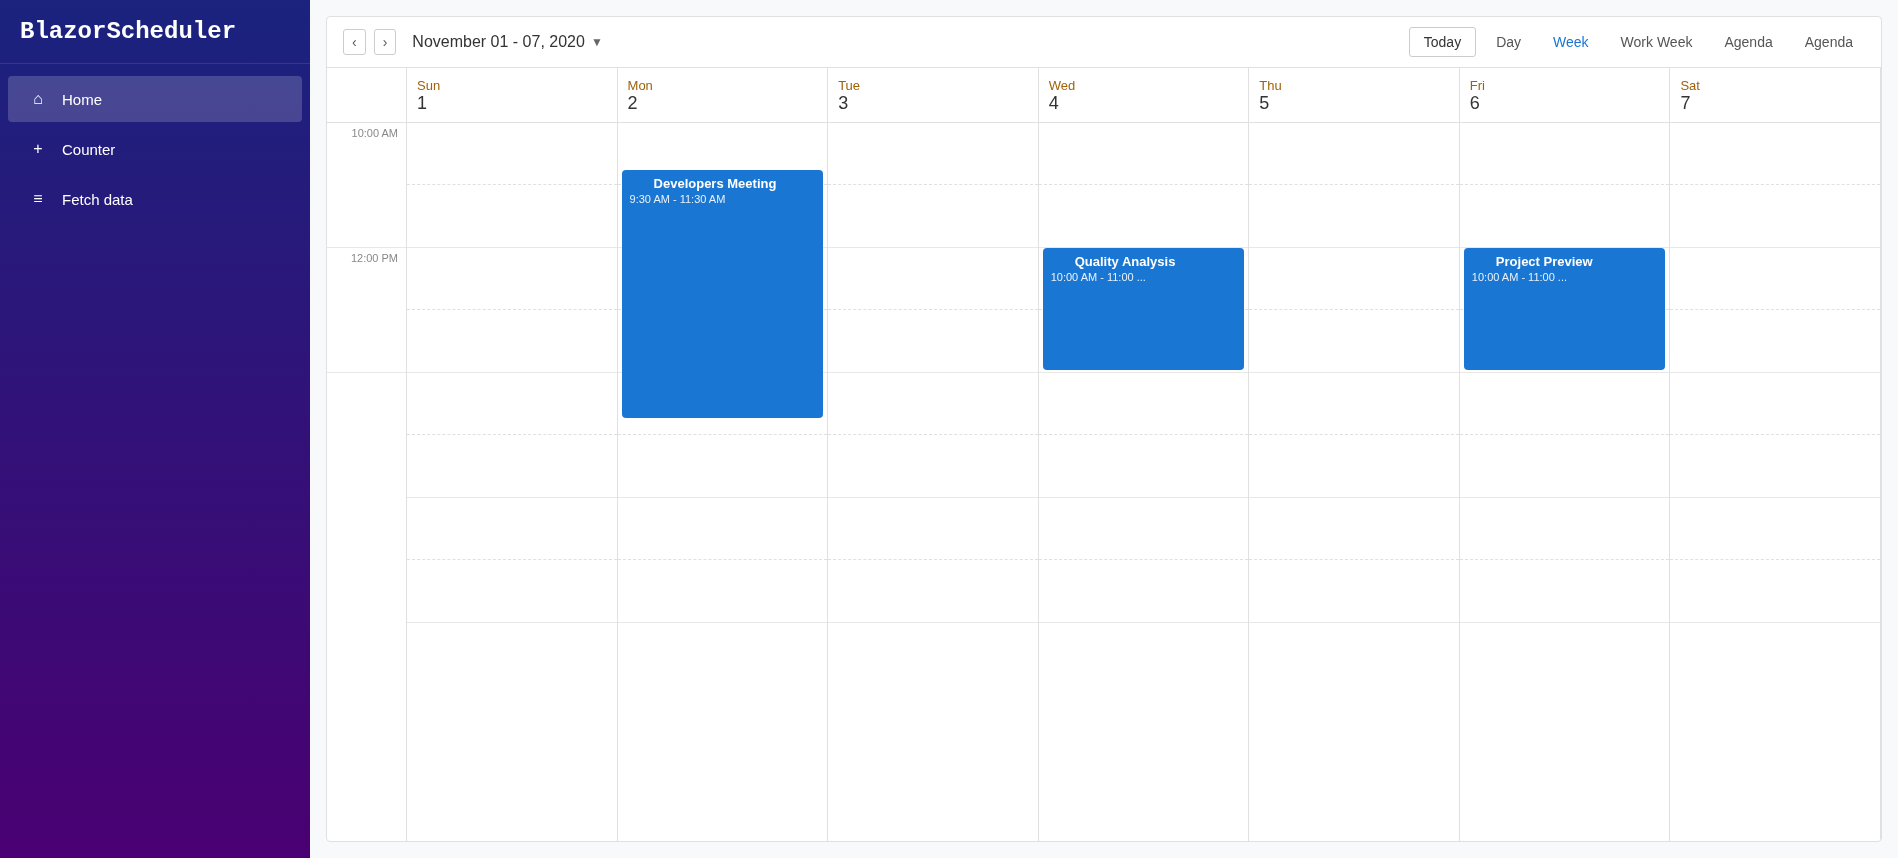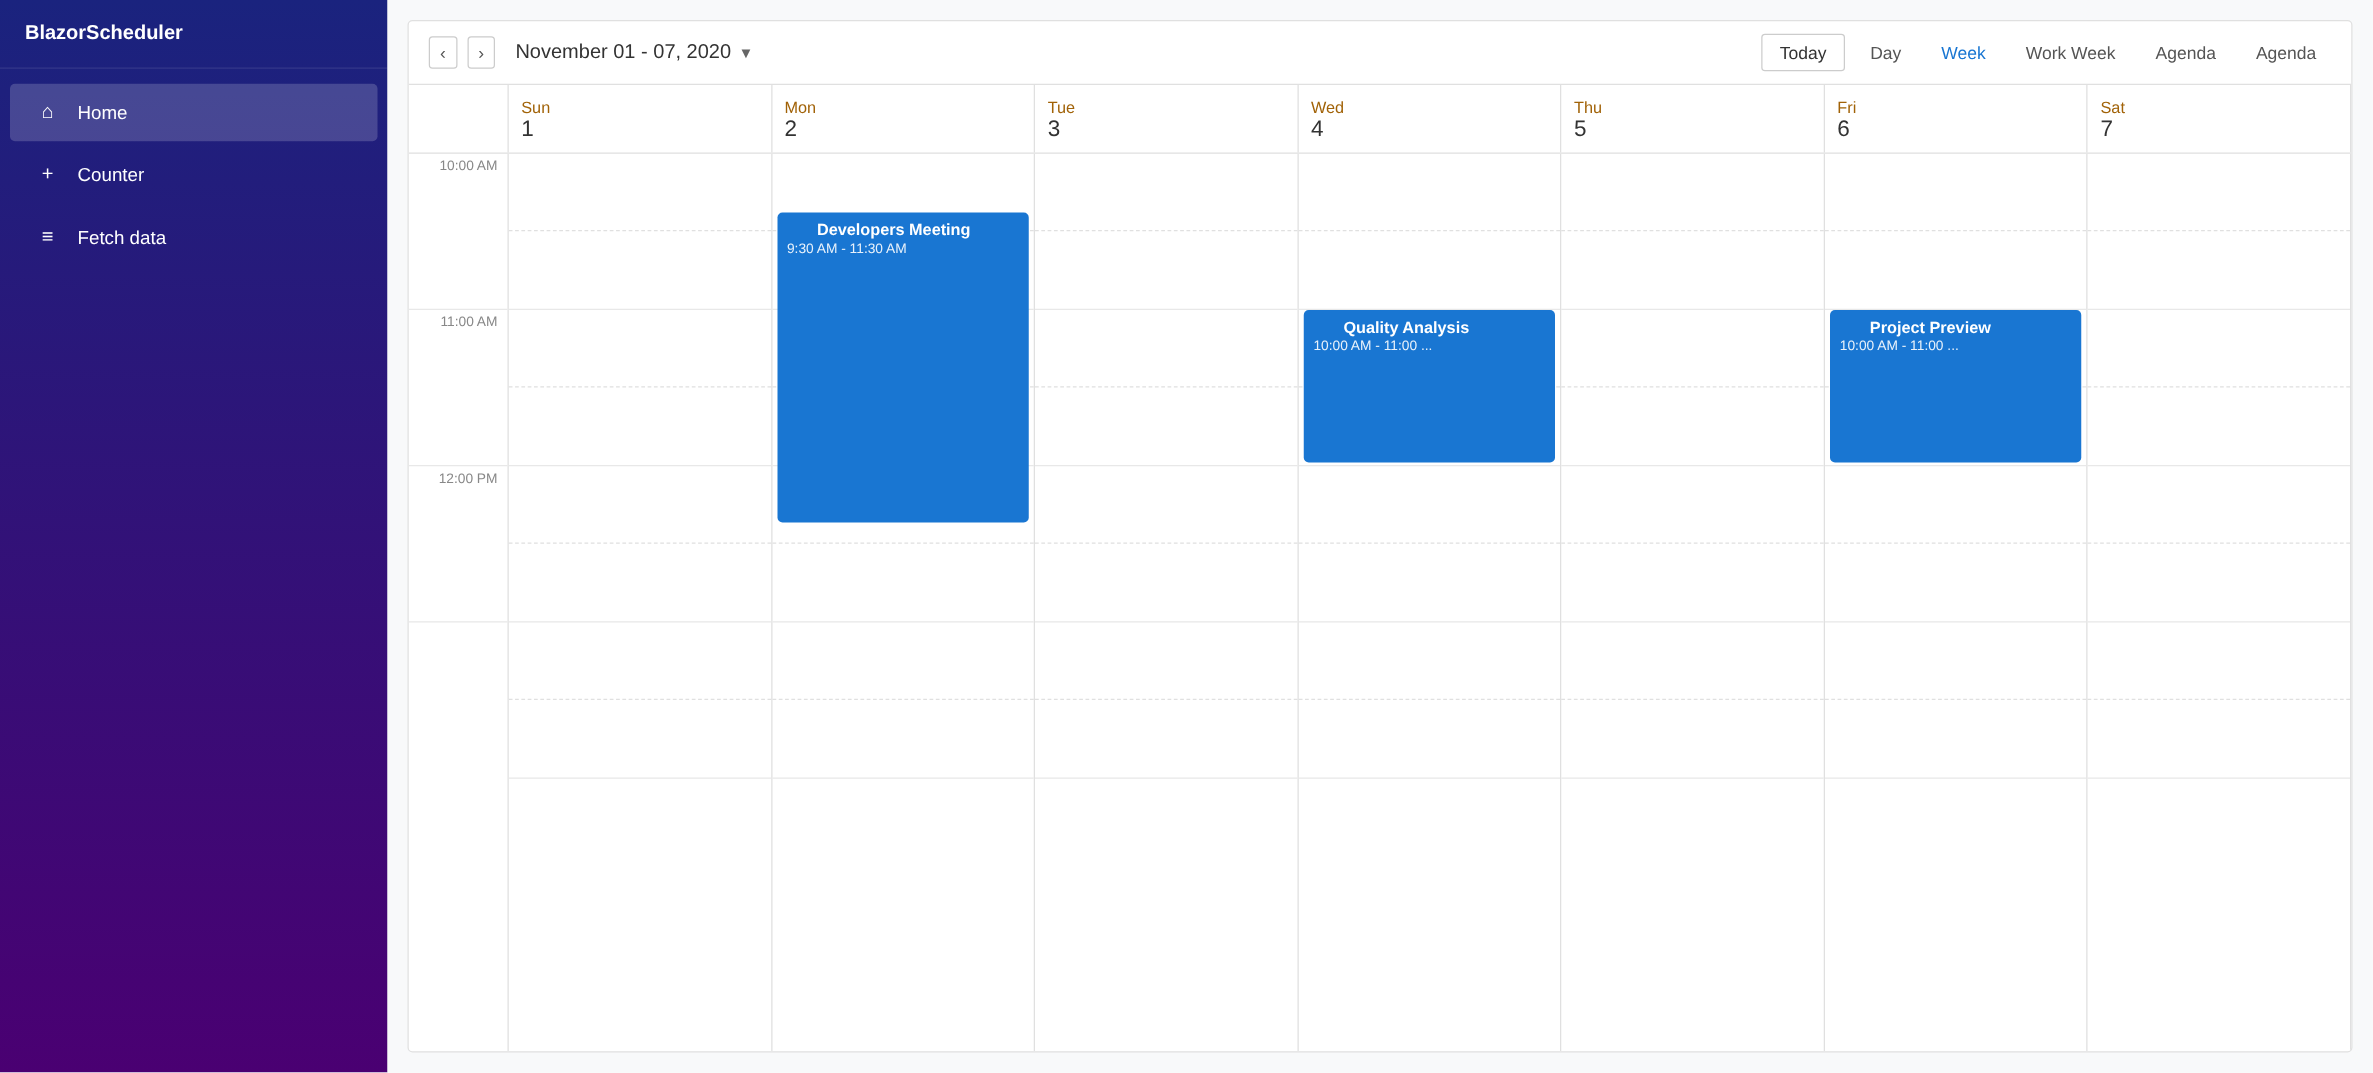--- a/index.html
+++ b/index.html
@@ -9,24 +9,25 @@
     .sidebar {
       width: 310px;
       min-width: 310px;
       background: linear-gradient(180deg, #1a237e 0%, #4a0072 100%);
       display: flex;
       flex-direction: column;
       color: white;
     }
     .sidebar-brand {
       padding: 18px 20px;
-      font-size: 16px;
+      font-size: 24px;
       font-weight: 600;
       color: white;
       border-bottom: 1px solid rgba(255,255,255,0.1);
+      font-family: Liberation Mono, monospace;
     }
     .sidebar-nav { display: flex; flex-direction: column; padding: 10px 0; }
     .nav-item {
       display: flex;
       align-items: center;
       padding: 14px 20px;
       cursor: pointer;
       color: white;
       font-size: 15px;
       gap: 14px;
@@ -302,21 +303,20 @@
           <div class="cal-header-day">
             <span class="day-name">Sat</span>
             <span class="day-num">7</span>
           </div>
         </div>
 
         <div class="cal-body" id="cal-body">
 
           <div class="time-col">
             <div class="time-slot">10:00 AM</div>
-            <div class="time-slot">11:00 AM</div>
             <div class="time-slot">12:00 PM</div>
           </div>
 
           <div class="day-col">
             <div class="day-cell"></div>
             <div class="day-cell"></div>
             <div class="day-cell"></div>
             <div class="day-cell"></div>
           </div>
 

